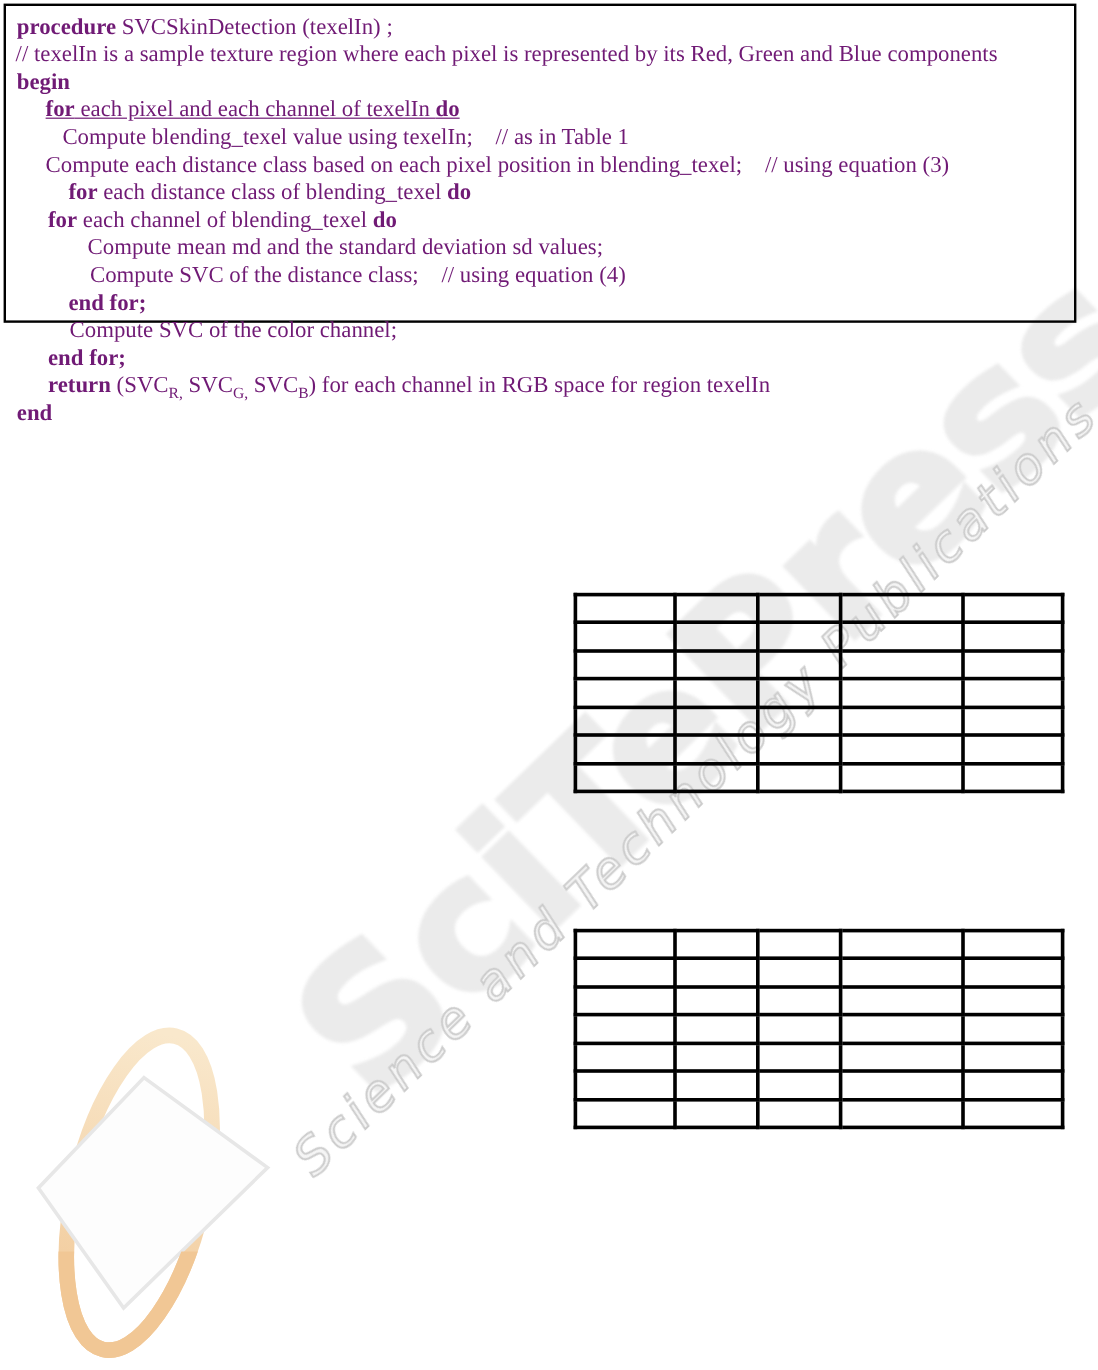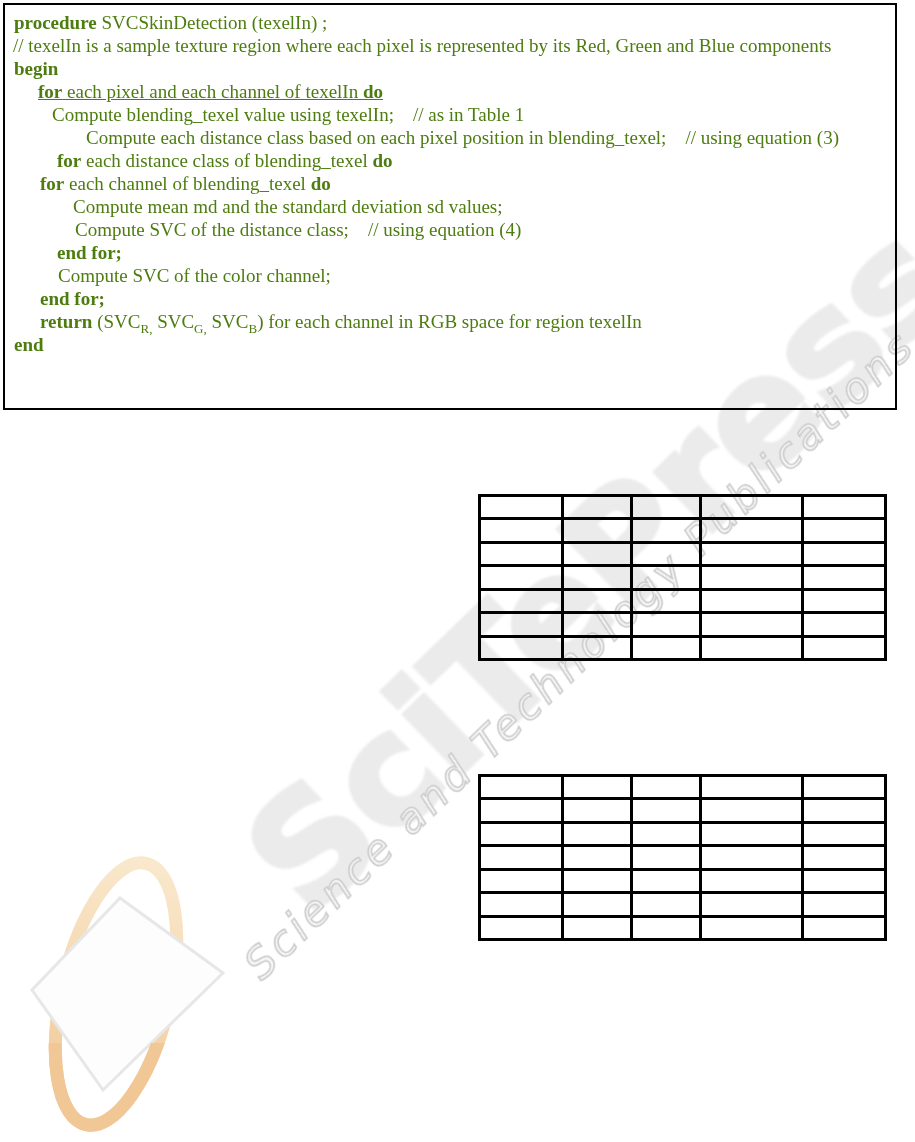--- a/index.html
+++ b/index.html
@@ -29,26 +29,26 @@
     font-family: "DejaVu Sans", sans-serif; font-style: italic;
     font-size: 42px; letter-spacing: 4px;
     color: #f5f5f5; -webkit-text-stroke: 1.6px #cccccc;
     filter: blur(0.6px);
   }
   .wm-logo { position: absolute; left: 20px; top: 845px; }
 
   
   .code-box {
     position: absolute; left: 3px; top: 3px;
-    box-sizing: border-box; width: 894px; height: 407px;
+    box-sizing: border-box; width: 894px; height: 266px;
     border: 2px solid #000000;
     padding: 6px 8px 6px 0;
     background: transparent;
     z-index: 1;
-    font-size: 19px; line-height: 23px; color: #4d7c0f;
+    font-size: 19px; line-height: 23px; color: #701a75;
   }
   .code-line { white-space: pre; }
   .code-line .b  { font-weight: bold; }
   .code-line .it { }
   .code-line sub { font-size: 13px; line-height: 0; }
 
   
   .grid-table {
     position: absolute; z-index: 1;
     border-collapse: collapse; table-layout: fixed;
@@ -88,21 +88,21 @@
       </g>
     </svg>
   </div>
 
   <div class="code-box" id="code-box">
       <div class="code-line" style="padding-left: 9px;"><span class="b">procedure</span><span> SVCSkinDetection (texelIn) ;</span></div>
       <div class="code-line" style="padding-left: 8px;"><span class="it">// texelIn is a sample texture region where each pixel is represented by its Red, Green and Blue components</span></div>
       <div class="code-line" style="padding-left: 9px;"><span class="b">begin</span></div>
       <div class="code-line" style="padding-left: 33px; text-decoration: underline;"><span class="b">for</span><span> each pixel and each channel of texelIn </span><span class="b">do</span></div>
       <div class="code-line" style="padding-left: 47px;"><span>Compute blending_texel value using texelIn;    // as in Table 1</span></div>
-      <div class="code-line" style="padding-left: 33px; margin-left: 48px;"><span>Compute each distance class based on each pixel position in blending_texel;    // using equation (3)</span></div>
+      <div class="code-line" style="padding-left: 33px;"><span>Compute each distance class based on each pixel position in blending_texel;    // using equation (3)</span></div>
       <div class="code-line" style="padding-left: 52px;"><span class="b">for</span><span> each distance class of blending_texel </span><span class="b">do</span></div>
       <div class="code-line" style="padding-left: 35px;"><span class="b">for</span><span> each channel of blending_texel </span><span class="b">do</span></div>
       <div class="code-line" style="padding-left: 68px;"><span>Compute mean </span><span class="it">md</span><span> and the standard deviation </span><span class="it">sd</span><span> values;</span></div>
       <div class="code-line" style="padding-left: 70px;"><span>Compute SVC of the distance class;    // using equation (4)</span></div>
       <div class="code-line" style="padding-left: 52px;"><span class="b">end for;</span></div>
       <div class="code-line" style="padding-left: 53px;"><span>Compute SVC of the color channel;</span></div>
       <div class="code-line" style="padding-left: 35px;"><span class="b">end for;</span></div>
       <div class="code-line" style="padding-left: 35px;"><span class="b">return</span><span> (SVC</span><sub>R,</sub><span> SVC</span><sub>G,</sub><span> SVC</span><sub>B</sub><span>) for each channel in RGB space for region </span><span class="it">texelIn</span></div>
       <div class="code-line" style="padding-left: 9px;"><span class="b">end</span></div>
     </div>

